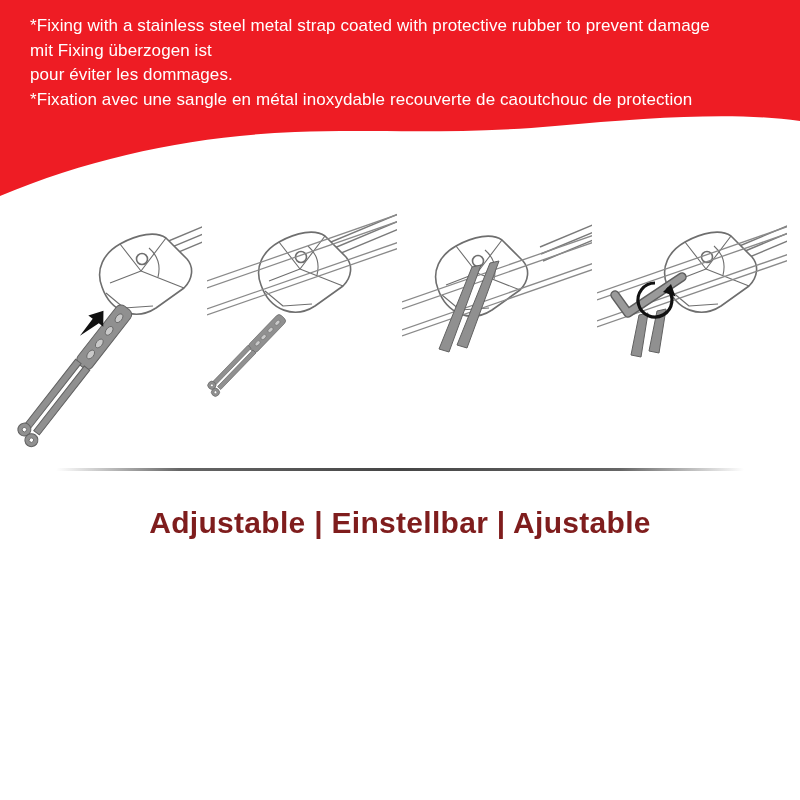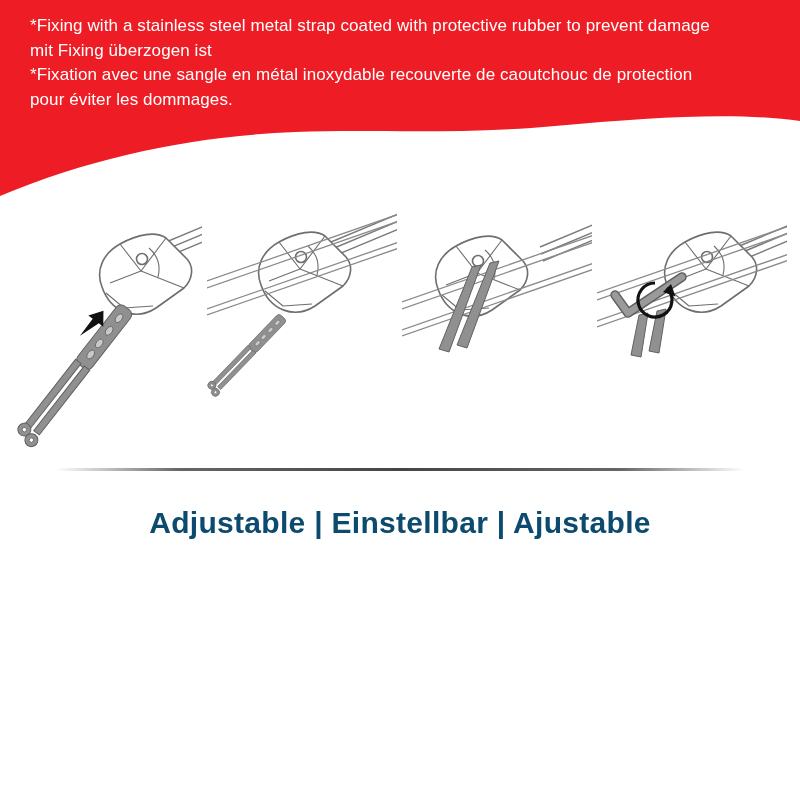--- a/index.html
+++ b/index.html
@@ -12,21 +12,21 @@
   .banner-text div{white-space:nowrap;}
   
   .steps-row{position:absolute;top:205px;left:0;width:800px;height:252px;}
   .step-panel{position:absolute;top:0;width:190px;height:250px;}
   .p1{left:12px}.p2{left:207px}.p3{left:402px}.p4{left:597px}
   
   .divider{position:absolute;top:468px;left:56px;width:688px;height:3px;border-radius:2px;
      background:linear-gradient(to right,rgba(90,90,90,0),rgba(75,75,75,.85) 18%,#454545 50%,rgba(75,75,75,.85) 82%,rgba(90,90,90,0));}
   
   .adjust-title{position:absolute;top:506px;left:0;width:800px;text-align:center;
-      color:#0c4a6e;font-size:30px;font-weight:bold;letter-spacing:.3px;}
+      color:#7f1d1d;font-size:30px;font-weight:bold;letter-spacing:.3px;}
   
   .car-left{position:absolute;top:558px;left:8px;}
   .car-right{position:absolute;top:558px;left:407px;}
   
   .logo{position:absolute;top:748px;left:658px;font-size:45px;font-weight:bold;
         letter-spacing:0;line-height:40px;font-family:"DejaVu Sans","Liberation Sans",sans-serif;}
   .logo .lg-black{color:#151515}.logo .lg-red{color:#d4393f}
   .hidden-defs{position:absolute;width:0;height:0;overflow:hidden;}
 </style>
 </head>
@@ -72,22 +72,22 @@
       <polygon id="g-chev-r" points="0,0 13,7 0,14 5,7" fill="#111111"></polygon>
     </defs>
   </svg>
 
   <svg class="banner-svg" width="800" height="200" viewBox="0 0 800 200">
     <path d="M0,0 H800 V121 C735,112 655,117 555,126 C455,135 375,129 295,132 C195,136 95,156 0,196 Z" fill="#ee1c24"></path>
   </svg>
   <div class="banner-text">
     <div>*Fixing with a stainless steel metal strap coated with protective rubber to prevent damage</div>
     <div>mit Fixing überzogen ist</div>
+    <div>pour éviter les dommages.</div>
     <div>*Fixation avec une sangle en métal inoxydable recouverte de caoutchouc de protection</div>
-    <div>pour éviter les dommages.</div>
   </div>
 
   <div class="steps-row">
 
     <svg class="step-panel p1" viewBox="0 0 190 250">
       <use href="#g-bar" transform="translate(135,45)"></use>
       <use href="#g-foot" transform="translate(84,28)"></use>
       <use href="#g-strap" transform="translate(115,103) rotate(38)"></use>
       <use href="#g-arrow" transform="translate(71,133) rotate(37) scale(0.85)"></use>
     </svg>

